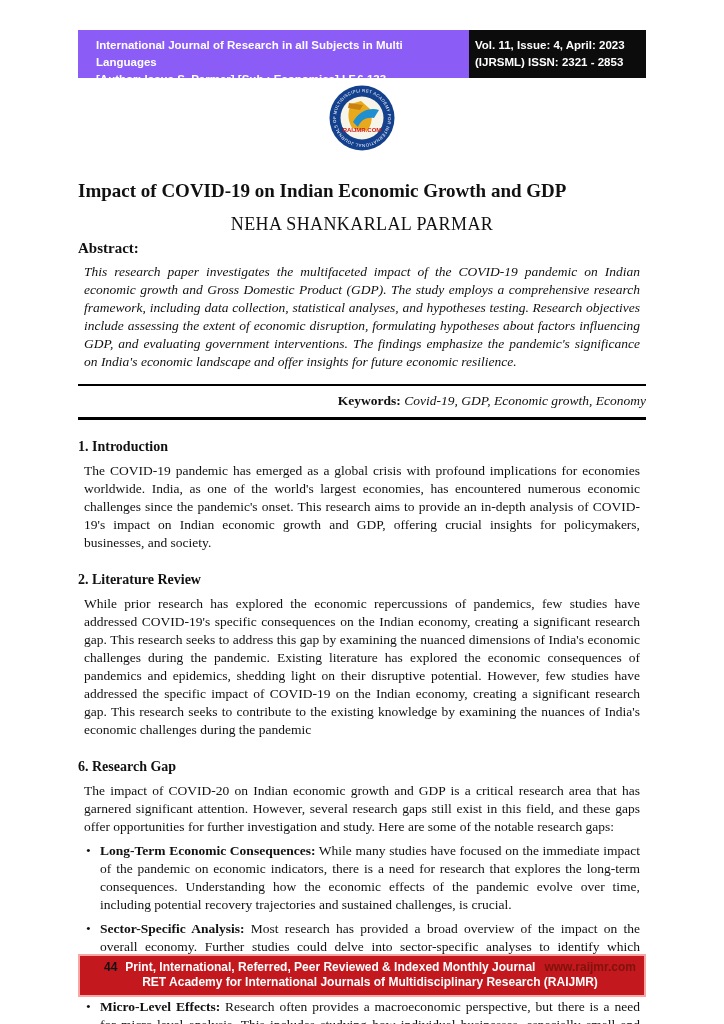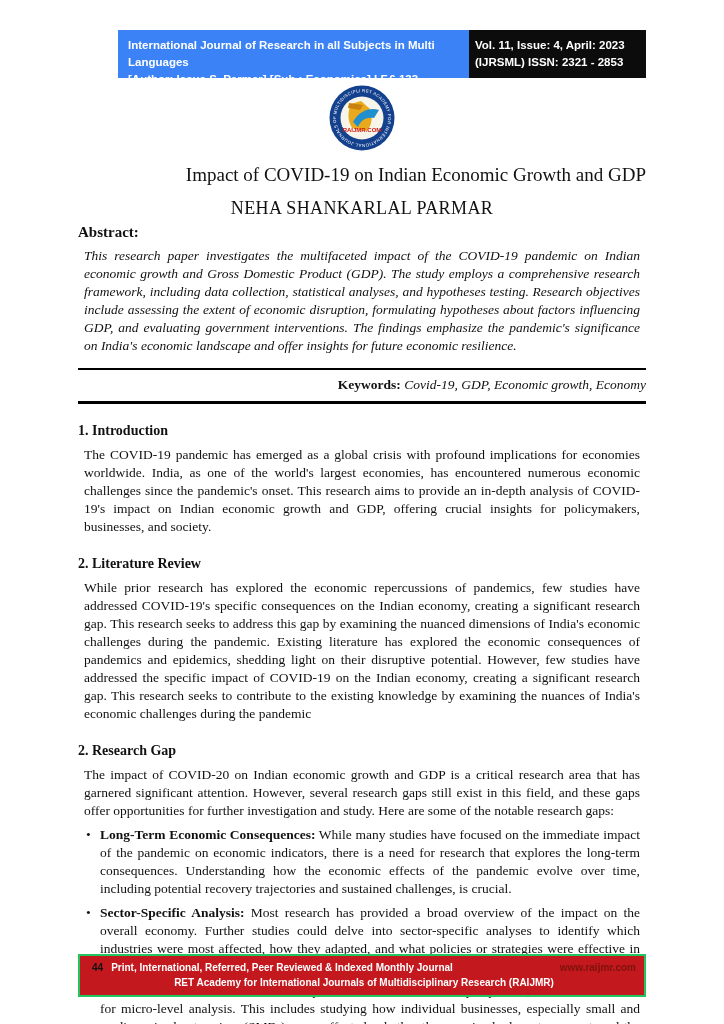--- a/index.html
+++ b/index.html
@@ -9,30 +9,30 @@
     font-family:"Liberation Serif", serif; color:#111;
   }
   .content { position:absolute; left:78px; width:568px; top:30px; }
 
   
   .header-bar {
     display:flex; width:100%; height:48px;
     font-family:"Liberation Sans", sans-serif; font-weight:bold;
     font-size:11.5px; color:#fff;
   }
-  .header-left  { background:#3b82f6; flex:1; padding:7px 10px 0 10px; line-height:17px;margin-left:40px; }
+  .header-left  { background:#8b5cf6; flex:1; padding:7px 10px 0 18px; line-height:17px; }
   .header-right { background:#0c0c0c; width:163px; text-align:left; padding:7px 8px 0 6px; line-height:17px; white-space:nowrap; }
 
   
   .logo-wrap { width:66px; margin:7px auto 0 auto; }
 
   
   h1.article-title {
-    font-size:19px; font-weight:normal; text-align:right;
-    margin:8px 0 0 0; line-height:24px;
+    font-size:19px; font-weight:bold; text-align:left;
+    margin:24px 0 0 0; line-height:24px;
   }
   .article-author {
     text-align:center; font-size:18px; letter-spacing:.4px;
     margin-top:13px; line-height:16px;
   }
 
   
   .bodytext { font-size:13.5px; line-height:18px; text-align:justify; margin:6px; }
   .abstract-head { display:block; font-weight:bold; font-size:15px; margin-top:7px; line-height:18px; }
   .abstract-text { font-style:italic; }
@@ -51,23 +51,23 @@
   .sec-heading { font-size:14px; font-weight:bold; margin:19px 0 0 0; line-height:18px; }
   .sec-heading.first { margin-top:18px; }
 
   ul.gaps { margin:0; padding:0; list-style:none; }
   ul.gaps li { position:relative; padding-left:16px; }
   ul.gaps .bullet { position:absolute; left:2px; top:0; font-size:13.5px; }
 
   
   .footer-bar {
     position:absolute; left:78px; right:78px; top:954px;
-    background:#c3181e; border:2px solid #22c55e;
+    background:#c3181e; border:2px solid #fca5a5;
     font-family:"Liberation Sans", sans-serif; font-weight:bold;
-    font-size:10px; color:#fff; padding:4px 8px 5px 12px; line-height:15px;
+    font-size:12px; color:#fff; padding:4px 8px 5px 24px; line-height:15px;
   }
   .footer-row1 { display:flex; align-items:baseline; }
   .footer-pagenum { color:#131313; margin-right:8px; }
   .footer-site { margin-left:auto; color:#7d130c; }
   .footer-row2 { text-align:center; }
 </style>
 </head>
 <body>
 
 <div class="page">
@@ -108,21 +108,21 @@
     <div class="keywords-block">
       <p class="keywords-line"><b>Keywords:</b> <i>Covid-19, GDP, Economic growth, Economy</i></p>
     </div>
 
     <h2 class="sec-heading first">1. Introduction</h2>
     <p class="bodytext">The COVID-19 pandemic has emerged as a global crisis with profound implications for economies worldwide. India, as one of the world's largest economies, has encountered numerous economic challenges since the pandemic's onset. This research aims to provide an in-depth analysis of COVID-19's impact on Indian economic growth and GDP, offering crucial insights for policymakers, businesses, and society.</p>
 
     <h2 class="sec-heading">2. Literature Review</h2>
     <p class="bodytext">While prior research has explored the economic repercussions of pandemics, few studies have addressed COVID-19's specific consequences on the Indian economy, creating a significant research gap. This research seeks to address this gap by examining the nuanced dimensions of India's economic challenges during the pandemic. Existing literature has explored the economic consequences of pandemics and epidemics, shedding light on their disruptive potential. However, few studies have addressed the specific impact of COVID-19 on the Indian economy, creating a significant research gap. This research seeks to contribute to the existing knowledge by examining the nuances of India's economic challenges during the pandemic</p>
 
-    <h2 class="sec-heading">2. Research Gap</h2>
+    <h2 class="sec-heading">6. Research Gap</h2>
     <p class="bodytext">The impact of COVID-20 on Indian economic growth and GDP is a critical research area that has garnered significant attention. However, several research gaps still exist in this field, and these gaps offer opportunities for further investigation and study. Here are some of the notable research gaps:</p>
     <ul class="gaps">
       <li class="bodytext"><span class="bullet">•</span><b>Long-Term Economic Consequences:</b> <span>While many studies have focused on the immediate impact of the pandemic on economic indicators, there is a need for research that explores the long-term consequences. Understanding how the economic effects of the pandemic evolve over time, including potential recovery trajectories and sustained challenges, is crucial.</span></li>
       <li class="bodytext"><span class="bullet">•</span><b>Sector-Specific Analysis:</b> <span>Most research has provided a broad overview of the impact on the overall economy. Further studies could delve into sector-specific analyses to identify which industries were most affected, how they adapted, and what policies or strategies were effective in mitigating the impact.</span></li>
       <li class="bodytext"><span class="bullet">•</span><b>Micro-Level Effects:</b> <span>Research often provides a macroeconomic perspective, but there is a need for micro-level analysis. This includes studying how individual businesses, especially small and medium-sized enterprises (SMEs), were affected, whether they received adequate support, and the role of digitalization and e-commerce in their survival.</span></li>
     </ul>
 
   </div>
 
   <div class="footer-bar">

